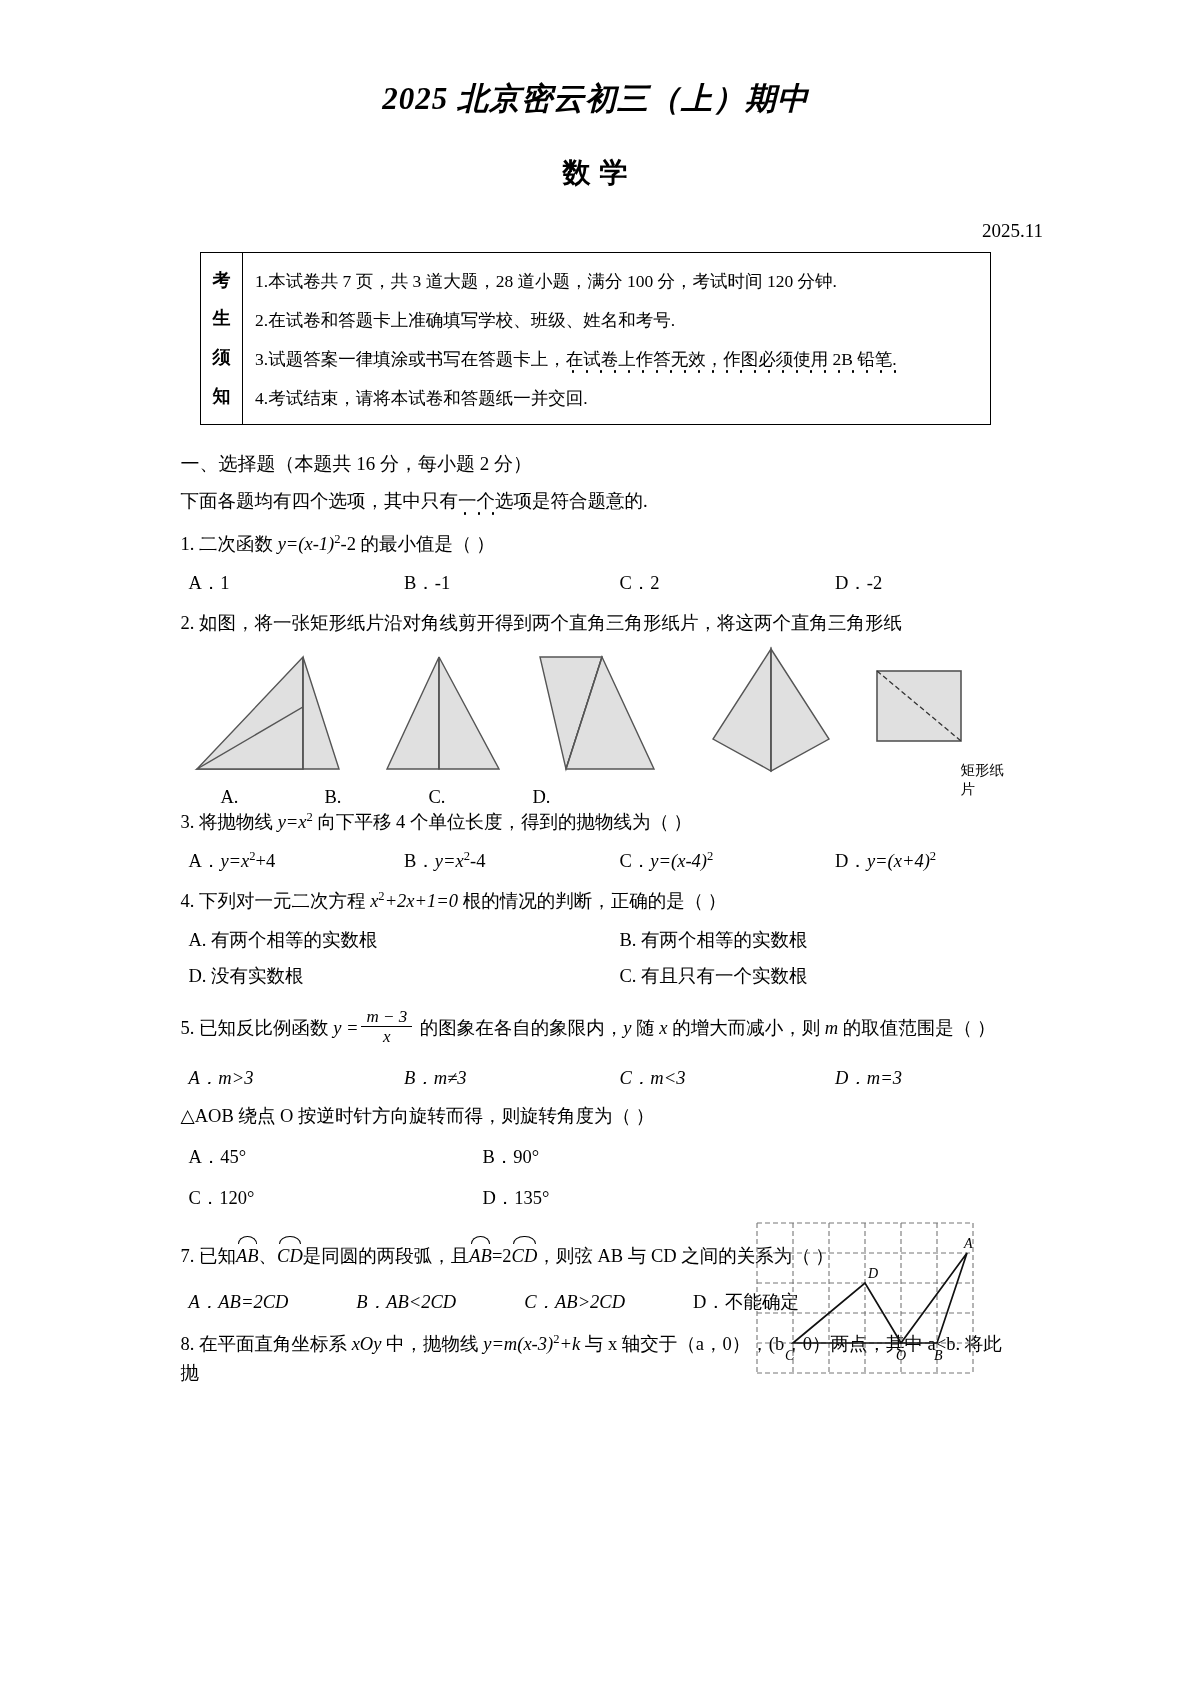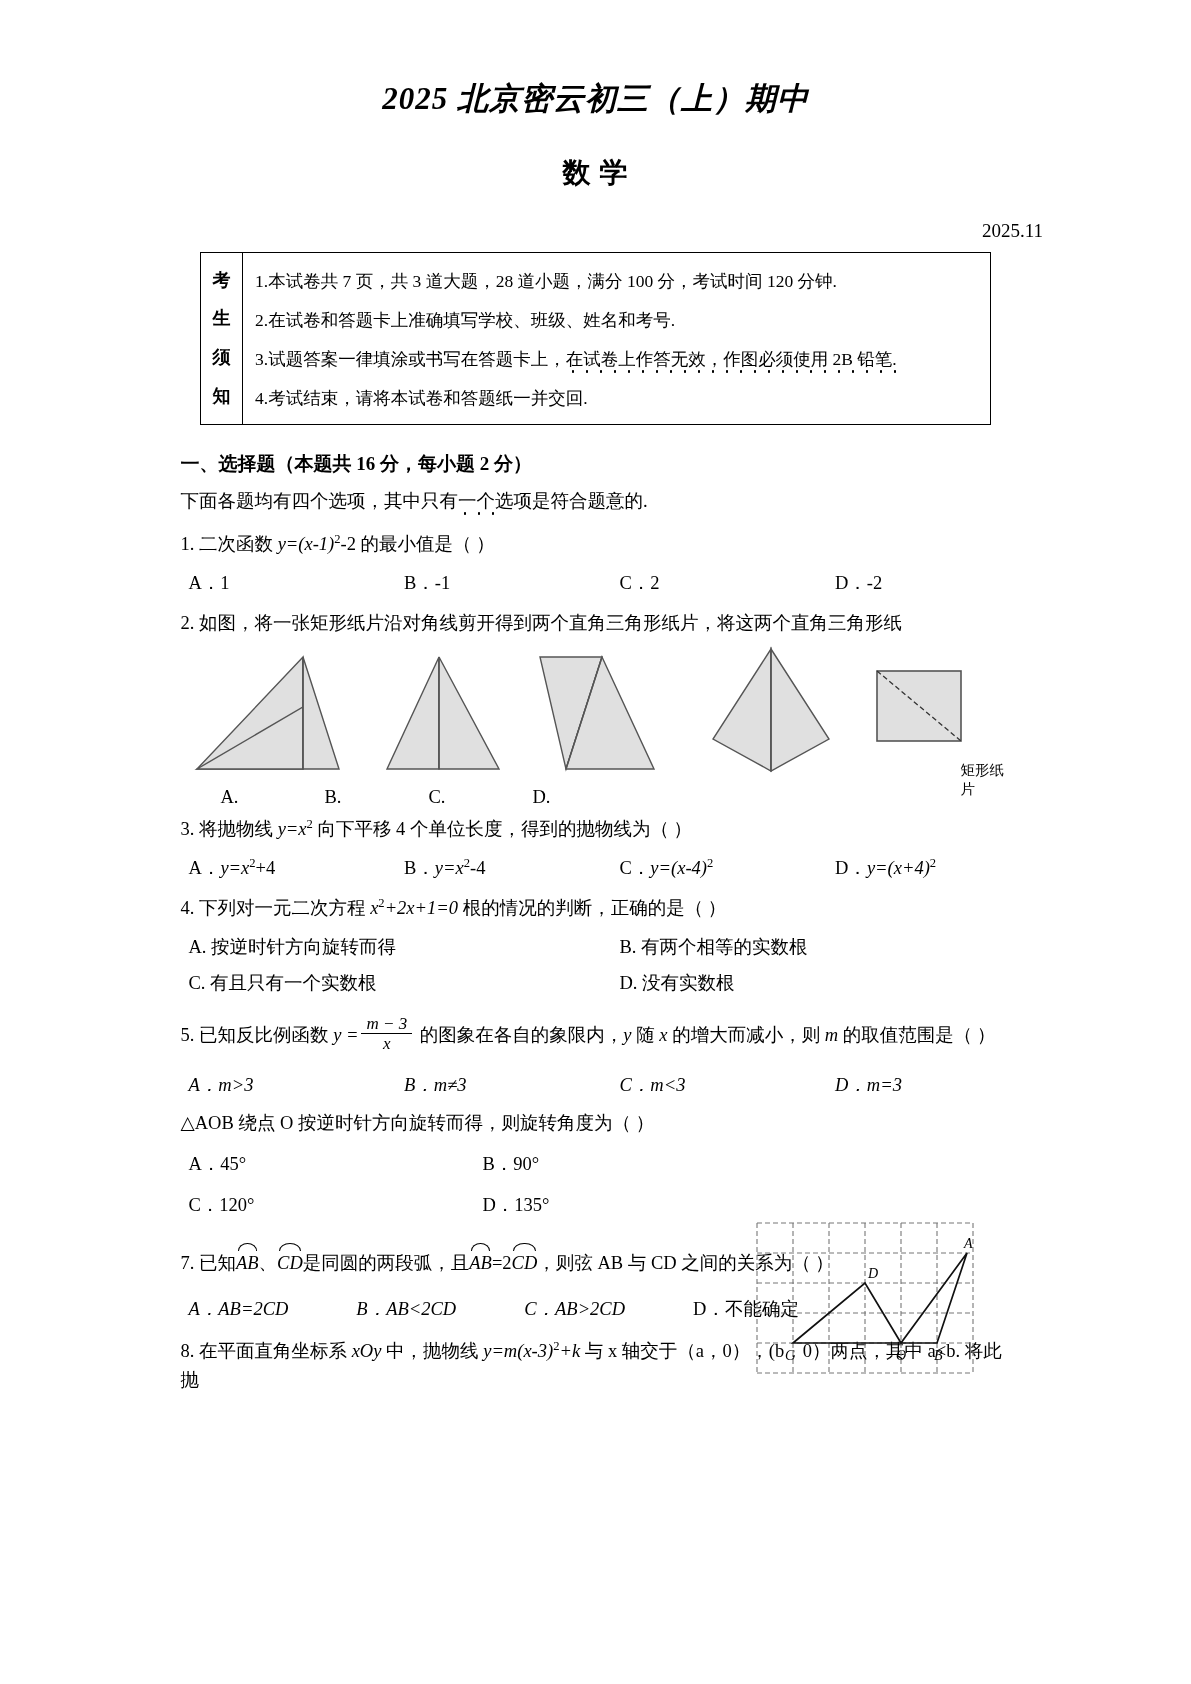--- a/index.html
+++ b/index.html
@@ -83,36 +83,36 @@
   
   .content{
     margin:0 auto;
     width:1010px;
     padding-left:90px;
     padding-right:90px;
     box-sizing:border-box;
     font-size:18.5px;
   }
   .sec-head{
-    font-weight:bold;
+    font-weight:normal;
     font-size:19px;
     margin-top:26px;
     margin-bottom:9px;
   }
   .para{
     margin:11px 0;
     line-height:1.5;
     font-size:18.5px;
   }
   .q{
     margin-top:14px;
     line-height:1.55;
     font-size:18.5px;
   }
-  .q2{ margin-top:7px; }
+  .q2{ margin-top:0; }
   .qcont{ margin-top:5px; padding-left:22px; line-height:1.55;}
   .opts{
     margin-top:11px;
     display:flex;
     font-size:18.5px;
     padding-left:8px;
     gap:40px;
   }
   .opts.w4 > div{width:25%;}
   .opts.w2 > div{width:50%;}
@@ -274,26 +274,26 @@
       <div><span>B．</span><span class="it">y=x</span><sup>2</sup><span>-4</span></div>
       <div><span>C．</span><span class="it">y=(x-4)</span><sup>2</sup><span></span></div>
       <div><span>D．</span><span class="it">y=(x+4)</span><sup>2</sup><span></span></div>
     </div>
 
     <div class="q">
       <span>4.</span>
       <span>下列对一元二次方程 </span><span class="it">x</span><sup>2</sup><span class="it">+2x+1=0</span><span> 根的情况的判断，正确的是（      ）</span>
     </div>
     <div class="opts w2">
-      <div>A. 按逆时针方向旋转而得</div>
+      <div>A. 有两个相等的实数根</div>
       <div>B. 有两个相等的实数根</div>
     </div>
     <div class="opts w2">
+      <div>D. 没有实数根</div>
       <div>C. 有且只有一个实数根</div>
-      <div>D. 没有实数根</div>
     </div>
 
     <div class="q" style="margin-top:22px;">
       <span>5.</span>
       <span>已知反比例函数 </span><span class="it">y =</span><span class="frac"><span class="num">m − 3</span><span class="den">x</span></span><span> 的图象在各自的象限内，</span><span class="it">y</span><span> 随 </span><span class="it">x</span><span> 的增大而减小，则 </span><span class="it">m</span><span> 的取值范围是（      ）</span>
     </div>
     <div class="opts w4" style="margin-top:16px;">
       <div class="it">A．m&gt;3</div>
       <div class="it">B．m≠3</div>
       <div class="it">C．m&lt;3</div>

